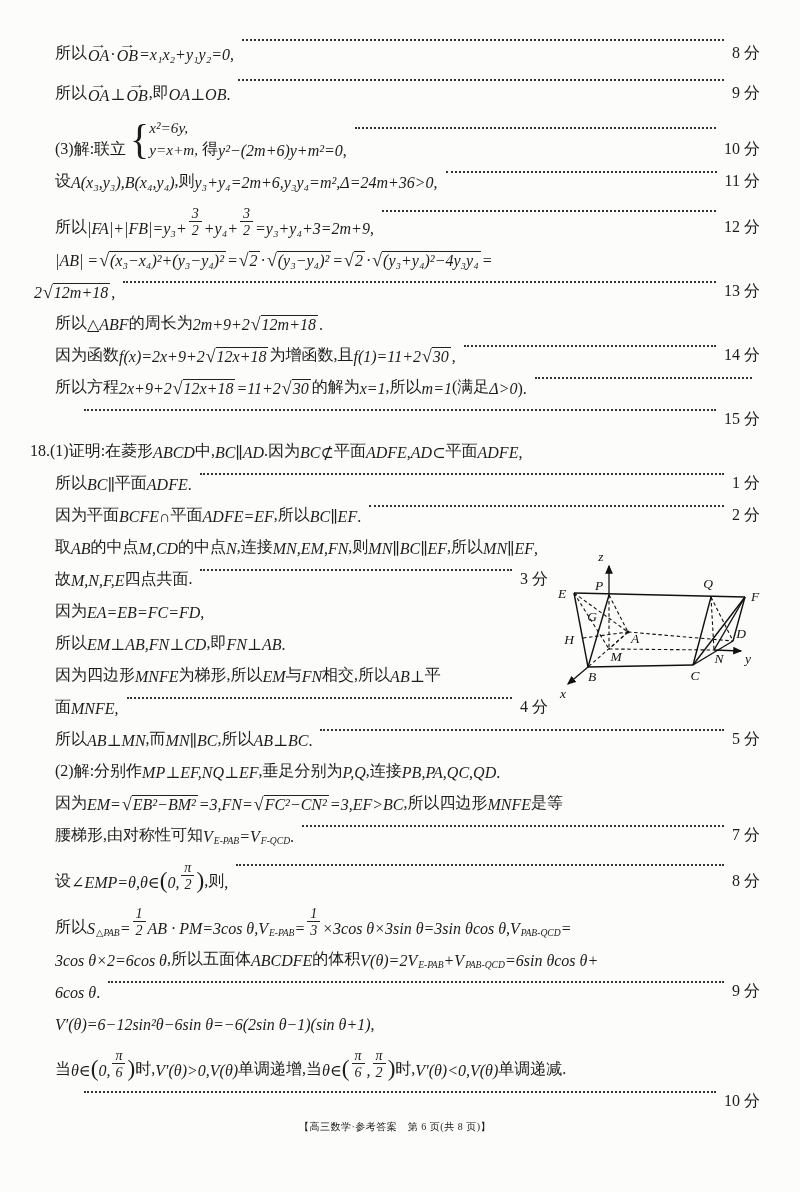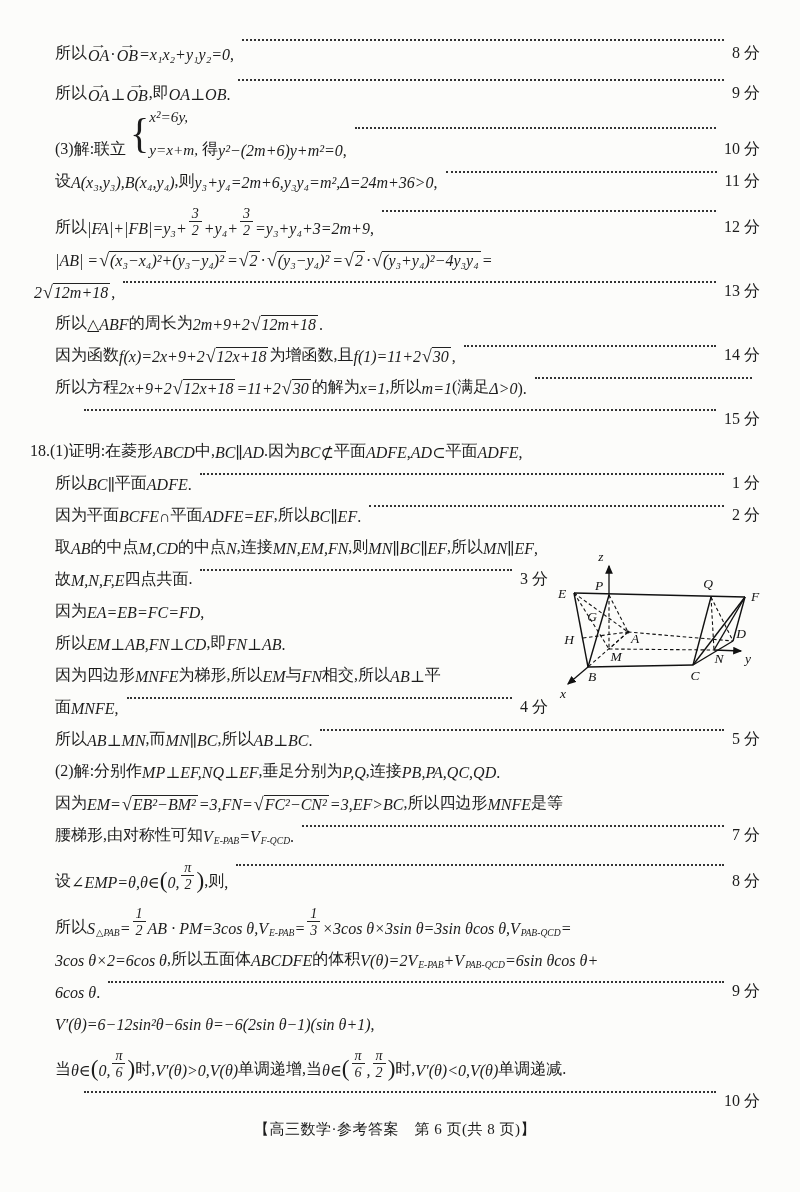--- a/index.html
+++ b/index.html
@@ -26,23 +26,23 @@
   .vec .arr { font-style:normal; font-size:0.72em; height:0.7em; line-height:0.7; transform:scaleX(1.5); }
   .frac { display:inline-flex; flex-direction:column; align-items:center; font-style:italic; font-size:0.88em; line-height:1.15; margin:0 2px; vertical-align:middle; }
   .frac .den { border-top:1.4px solid #222; padding:0 3px; }
   .sqrt { display:inline-flex; align-items:baseline; font-style:italic; margin:0 1px; }
   .sqrt .rad { font-style:normal; font-size:1.12em; line-height:1; }
   .sqrt .rdc { border-top:1.6px solid #222; padding:0 2px 0 1px; }
   .sb { font-size:0.6em; font-style:italic; vertical-align:-0.4em; margin-left:1px; }
   .big { font-size:1.45em; line-height:1; font-style:normal; }
   .cases { display:inline-flex; align-items:center; margin:0 4px; }
   .cases .brace { font-size:2.5em; font-weight:300; line-height:0.85; transform:scaleY(1.05); }
-  .cases .crows { display:flex; flex-direction:column; font-style:italic; font-size:0.95em; line-height:1.4;gap:11px; }
+  .cases .crows { display:flex; flex-direction:column; font-style:italic; font-size:0.95em; line-height:1.4; }
   .figure { position:absolute; left:552px; top:544px; width:246px; height:174px; }
-  .footer { text-align:center; margin-top:8px; font-size:15px; letter-spacing:0.5px; }
+  .footer { text-align:center; margin-top:8px; font-size:10px; letter-spacing:0.5px; }
   svg text { font-family:"Liberation Serif","DejaVu Serif",serif; font-style:italic; font-size:13.5px; fill:#111; }
 </style>
 </head>
 <body>
 
 <div class="sheet">
   <div>
       <div class="row r-vec">
         <span class="txt">所以 </span>
         <span class="vec">

